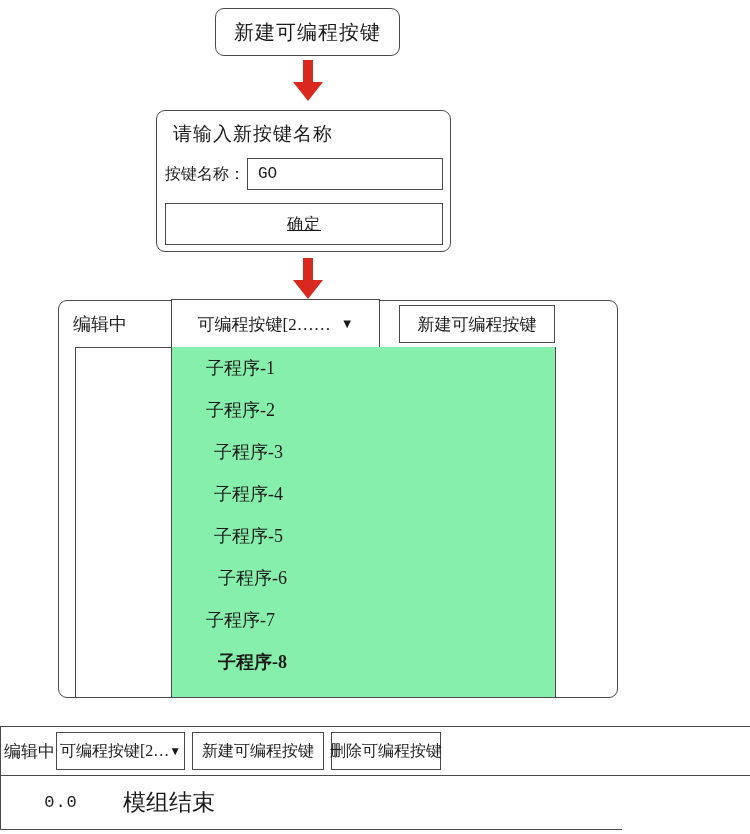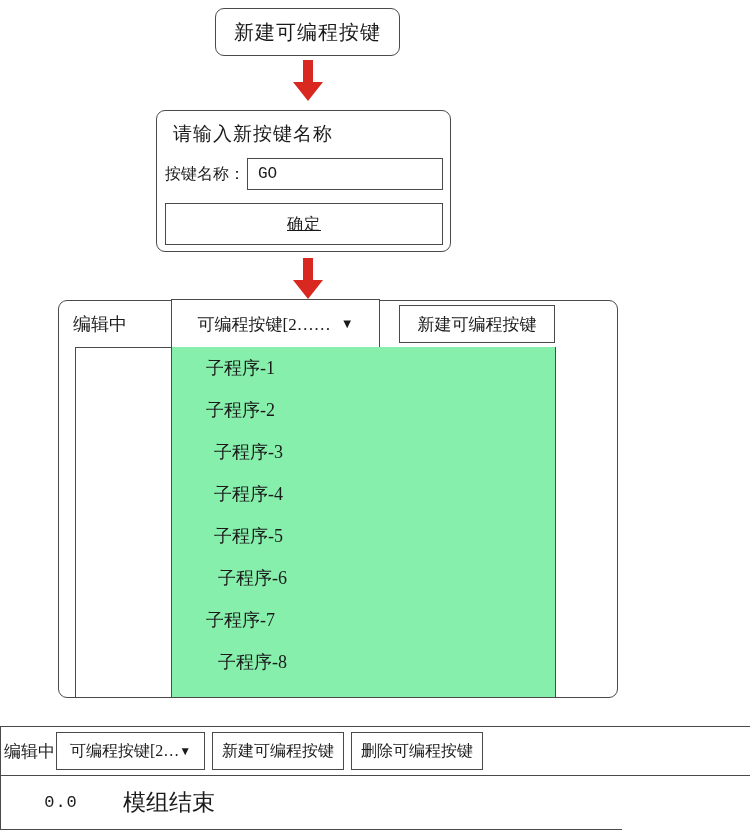--- a/index.html
+++ b/index.html
@@ -201,21 +201,21 @@
     padding-left: 34px;
     box-sizing: border-box;
     white-space: nowrap;
   }
   .list-item.i2 { padding-left: 34px; }
   .list-item.i3 { padding-left: 42px; }
   .list-item.i4 { padding-left: 42px; }
   .list-item.i5 { padding-left: 42px; }
   .list-item.i6 { padding-left: 46px; }
   .list-item.i7 { padding-left: 34px; }
-  .list-item.i8 { padding-left: 46px; }
+  .list-item.i8 { padding-left: 46px; font-weight: bold; }
 
   
   #bottom-wrap {
     left: 0px;
     top: 726px;
     width: 750px;
     height: 105px;
   }
   #bottom-toolbar {
     position: absolute;
@@ -241,27 +241,27 @@
     box-sizing: border-box;
     display: flex;
     align-items: center;
     justify-content: center;
     font-size: 16px;
     background: #ffffff;
     white-space: nowrap;
     margin-left: 7px;
   }
   #bottom-dropdown {
-    width: 149px;
+    width: 129px;
     margin-left: 1px;
     padding: 0 2px;
   }
   #bottom-dropdown .dd-caret { font-size: 12px; }
   #bottom-new { width: 132px; }
-  #bottom-del { width: 132px; }
+  #bottom-del { width: 110px; }
 
   #bottom-row {
     position: absolute;
     left: 0;
     top: 50px;
     width: 622px;
     height: 54px;
     border: 1px solid #4a4a4a;
     border-right: none;
     border-top: none;

